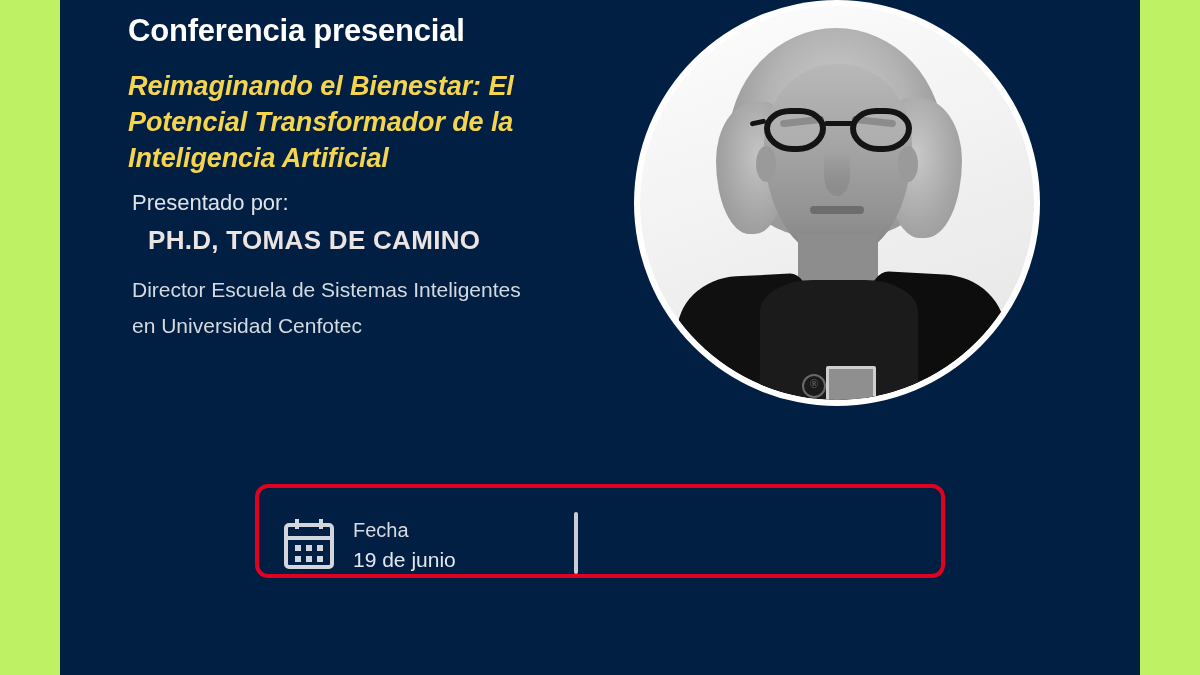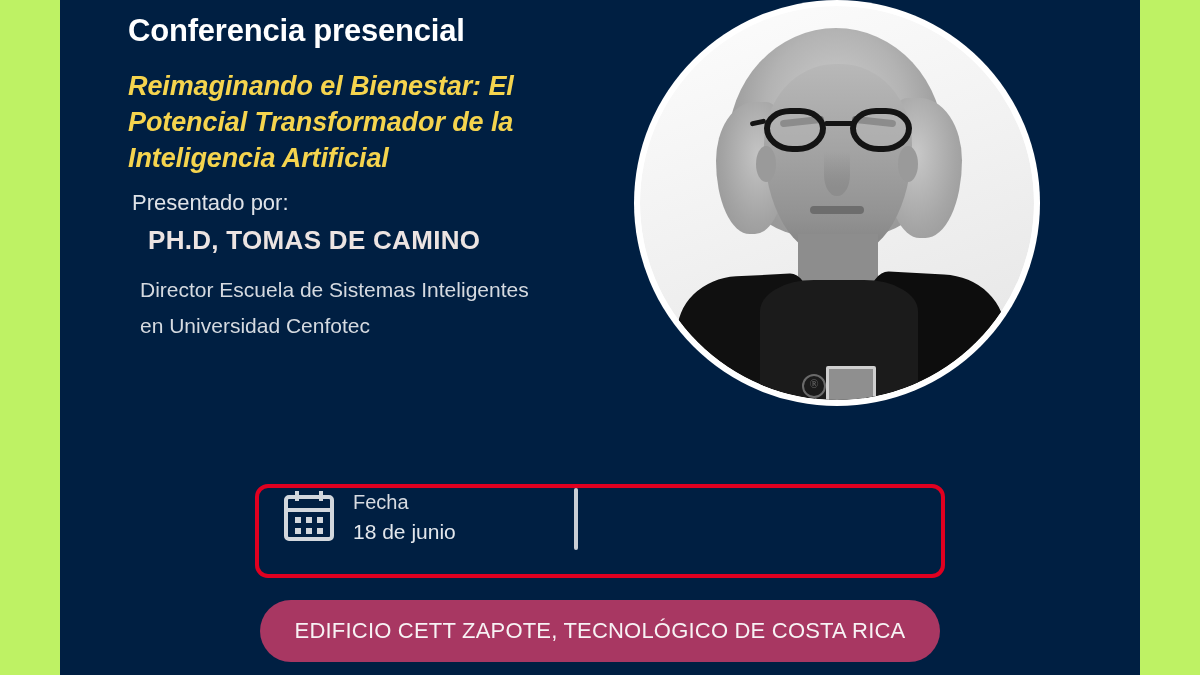--- a/index.html
+++ b/index.html
@@ -74,21 +74,21 @@
     letter-spacing: 0.3px;
     line-height: 1.2;
     margin: 0 0 16px 20px;
   }
 
   .speaker-role {
     font-size: 21px;
     font-weight: 400;
     color: #d5dae0;
     line-height: 1.72;
-    margin: 12px;
+    margin: 4px;
     max-width: 400px;
   }
 
   
   .portrait-wrap {
     position: absolute;
     left: 580px;   
     top: 6px;
     width: 394px;
     height: 394px;
@@ -245,21 +245,21 @@
   .info-box {
     position: absolute;
     left: 195px;          
     top: 484px;
     width: 690px;
     height: 94px;
     border: 4px solid #e00020;
     border-radius: 13px;
     box-sizing: border-box;
     display: flex;
-    align-items: flex-start;
+    align-items: flex-end;
   }
 
   .info-item {
     display: flex;
     align-items: center;
     gap: 16px;
   }
   .info-item.date { margin-left: 22px; }
   .info-item.time { margin-left: 30px; }
 
@@ -368,26 +368,23 @@
             <rect x="14" y="28" width="6" height="6" fill="#d2d7dd"></rect>
             <rect x="25" y="28" width="6" height="6" fill="#d2d7dd"></rect>
             <rect x="36" y="28" width="6" height="6" fill="#d2d7dd"></rect>
             <rect x="14" y="39" width="6" height="6" fill="#d2d7dd"></rect>
             <rect x="25" y="39" width="6" height="6" fill="#d2d7dd"></rect>
             <rect x="36" y="39" width="6" height="6" fill="#d2d7dd"></rect>
           </svg>
         </span>
         <span class="info-texts">
           <span class="info-label">Fecha</span>
-          <span class="info-value">18 de junio</span>
+          <span class="info-value">19 de junio</span>
         </span>
       </div>
 
       <div class="vdivider"></div>
 
     </div>
 
-    <div class="venue-pill">
-      <span class="venue-text">EDIFICIO CETT ZAPOTE, TECNOLÓGICO DE COSTA RICA</span>
-    </div>
 
   </div>
 </div>
 
 </body></html>

